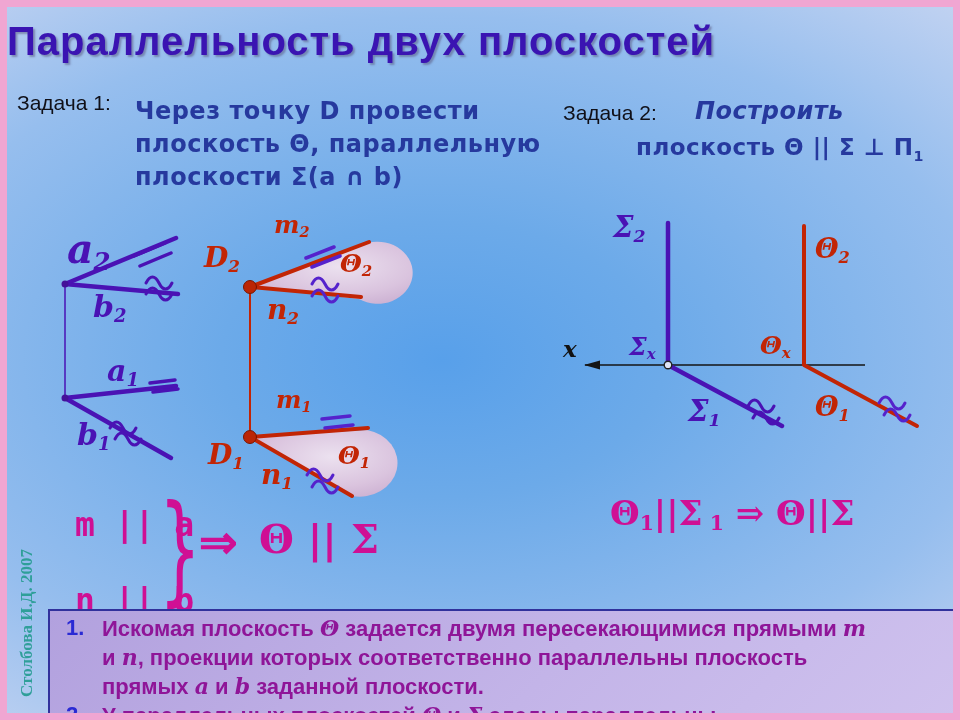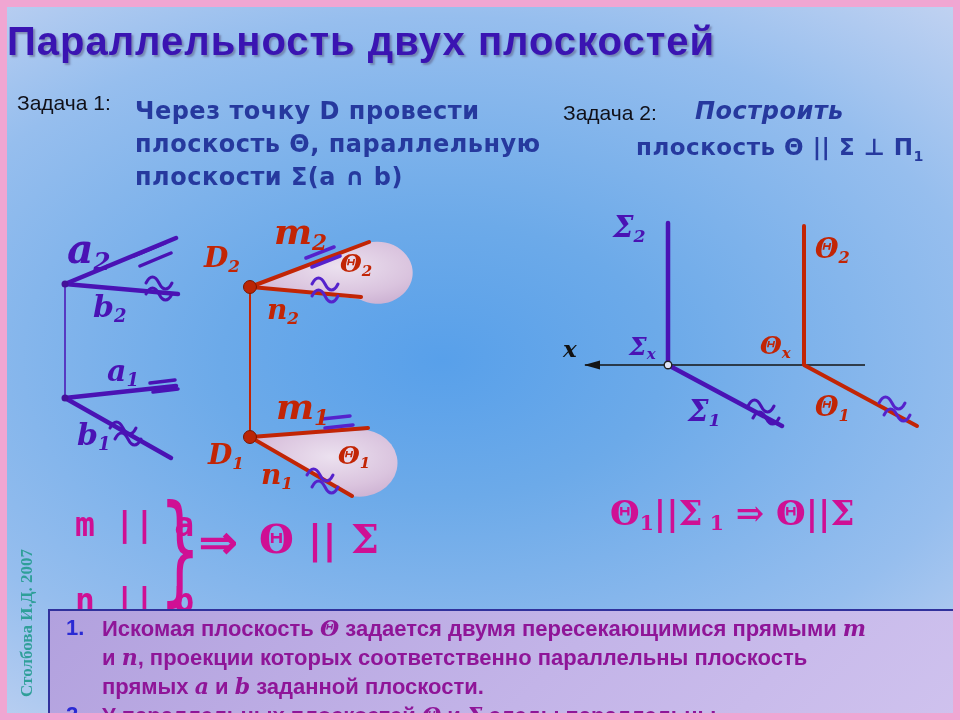--- a/index.html
+++ b/index.html
@@ -167,25 +167,25 @@
       <path d="M877,408 c4,-8 9,-8 13,0 c4,8 9,8 13,0" fill="none" stroke-width="3"></path>
     </g>
   </svg>
 
   <div class="lbl purple" style="left:60px;top:222px;font-size:41px;"><span>a</span><sub>2</sub></div>
   <div class="lbl purple" style="left:86px;top:285px;font-size:30px;"><span>b</span><sub>2</sub></div>
   <div class="lbl purple" style="left:100px;top:349px;font-size:30px;"><span>a</span><sub>1</sub></div>
   <div class="lbl purple" style="left:70px;top:413px;font-size:30px;"><span>b</span><sub>1</sub></div>
 
   <div class="lbl red" style="left:197px;top:237px;font-size:28px;"><span>D</span><sub>2</sub></div>
-  <div class="lbl red" style="left:267px;top:206px;font-size:36px;"><span>m</span><sub>2</sub></div>
+  <div class="lbl red" style="left:267px;top:206px;font-size:24px;"><span>m</span><sub>2</sub></div>
   <div class="lbl red" style="left:260px;top:289px;font-size:28px;"><span>n</span><sub>2</sub></div>
   <div class="lbl red" style="left:333px;top:244px;font-size:25px;"><span>Θ</span><sub>2</sub></div>
   <div class="lbl red" style="left:201px;top:434px;font-size:28px;"><span>D</span><sub>1</sub></div>
-  <div class="lbl red" style="left:269px;top:381px;font-size:36px;"><span>m</span><sub>1</sub></div>
+  <div class="lbl red" style="left:269px;top:381px;font-size:24px;"><span>m</span><sub>1</sub></div>
   <div class="lbl red" style="left:254px;top:454px;font-size:28px;"><span>n</span><sub>1</sub></div>
   <div class="lbl red" style="left:331px;top:436px;font-size:25px;"><span>Θ</span><sub>1</sub></div>
 
   <div class="lbl black" style="left:556px;top:330px;font-size:23px;">x</div>
   <div class="lbl purple" style="left:606px;top:206px;font-size:29px;"><span>Σ</span><sub>2</sub></div>
   <div class="lbl purple" style="left:622px;top:327px;font-size:25px;"><span>Σ</span><sub>x</sub></div>
   <div class="lbl purple" style="left:681px;top:390px;font-size:29px;"><span>Σ</span><sub>1</sub></div>
   <div class="lbl red" style="left:808px;top:228px;font-size:27px;"><span>Θ</span><sub>2</sub></div>
   <div class="lbl red" style="left:753px;top:326px;font-size:25px;"><span>Θ</span><sub>x</sub></div>
   <div class="lbl red" style="left:808px;top:386px;font-size:27px;"><span>Θ</span><sub>1</sub></div>

